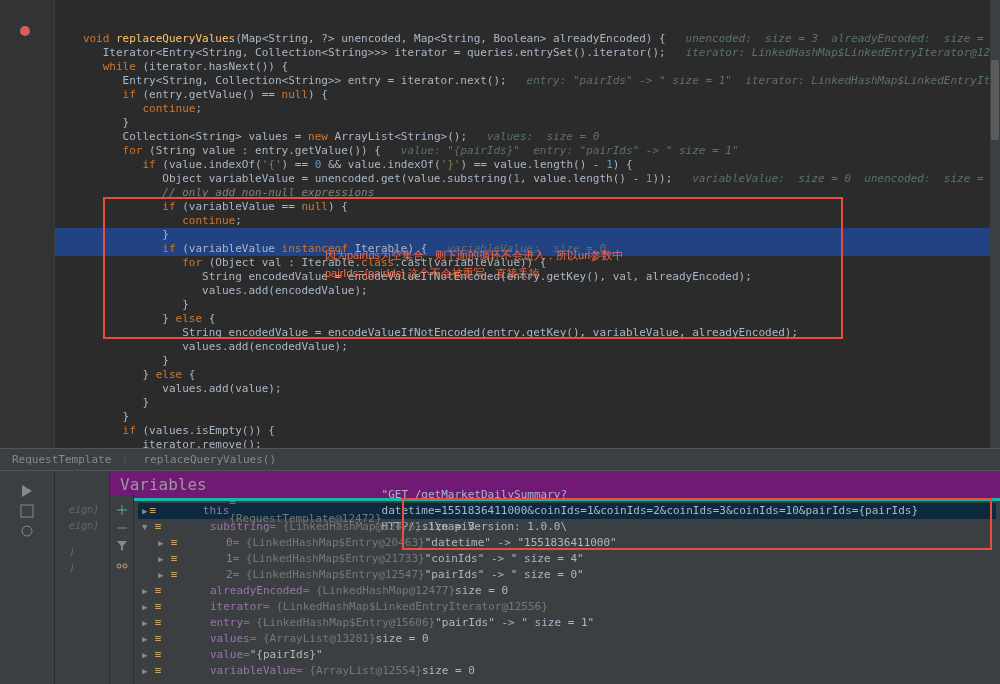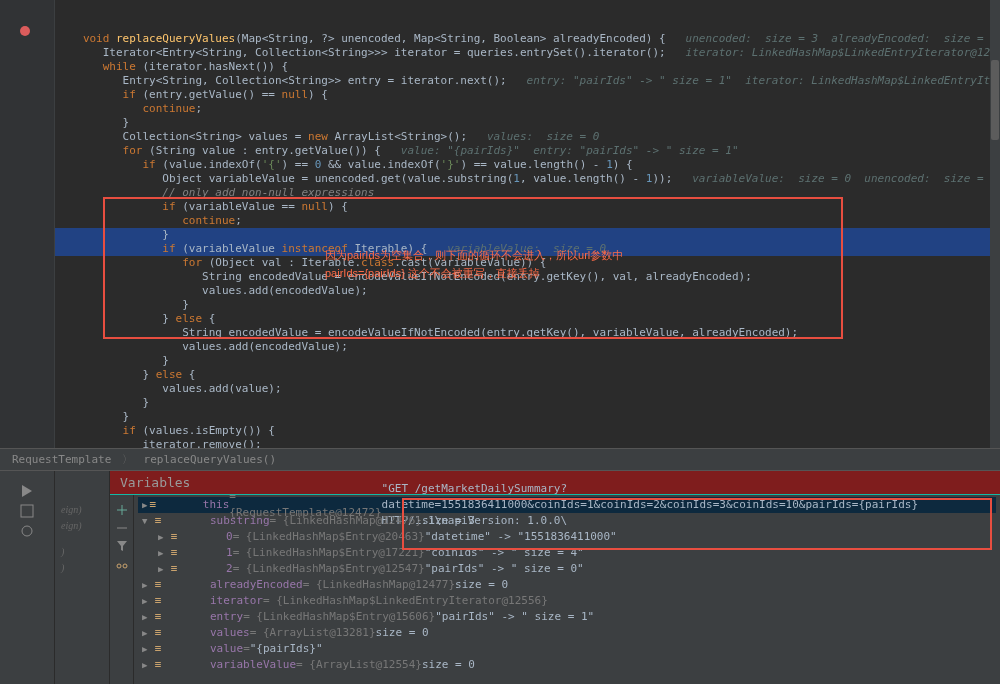--- a/index.html
+++ b/index.html
@@ -86,25 +86,25 @@
   width: 55px;
   background: #3c3f41;
   border-right: 1px solid #2b2b2b;
 }
 .vars-panel {
   flex: 1;
   background: #3c3f41;
   position: relative;
 }
 .vars-header {
-  background: #7f1d1d;
+  background: #701a75;
   padding: 4px 10px;
-  font-size: 13px;
+  font-size: 16px;
   color: #999;
-  border-bottom: 1px solid #14b8a6;
+  border-bottom: 3px solid #14b8a6;
 }
 .vars-toolbar {
   position: absolute;
   left: 0;
   top: 24px;
   bottom: 0;
   width: 24px;
   background: #3c3f41;
   border-right: 1px solid #2b2b2b;
   padding-top: 4px;
@@ -150,21 +150,21 @@
 }
 .scrollbar-thumb {
   position: absolute; width: 8px; left: 1px;
   background: #5c5c5c; border-radius: 2px;
 }
 
 
 .frames-content {
   font-size: 10px; color: #888; padding: 30px 2px;
 }
-.frames-item { padding: 2px 4px; margin: 1px 0; font-family: Liberation Serif, serif; }
+.frames-item { padding: 2px 4px; margin: 1px 8px; }
 .frames-item.grey { color: #666; font-style: italic; }
 </style>
 </head>
 <body>
 
 <div class="ide">
   <div class="editor-area">
     <div class="gutter">
       <div style="height:10px"></div>
       <div class="breakpoint"></div>
@@ -243,21 +243,21 @@
             <span class="expand-icon">▶</span>
             <span class="var-icon obj">≡</span>
             <span class="var-name">0</span>
             <span class="var-grey"> = {LinkedHashMap$Entry@20463} </span>
             <span class="var-val">"datetime" -&gt; "1551836411000"</span>
           </div>
           <div class="var-row" style="padding-left: 20px;">
             <span class="expand-icon">▶</span>
             <span class="var-icon obj">≡</span>
             <span class="var-name">1</span>
-            <span class="var-grey"> = {LinkedHashMap$Entry@17221} </span>
+            <span class="var-grey"> = {LinkedHashMap$Entry@21733} </span>
             <span class="var-val">"coinIds" -&gt; " size = 4"</span>
           </div>
           <div class="var-row" style="padding-left: 20px;">
             <span class="expand-icon">▶</span>
             <span class="var-icon obj">≡</span>
             <span class="var-name">2</span>
             <span class="var-grey"> = {LinkedHashMap$Entry@12547} </span>
             <span class="var-val">"pairIds" -&gt; " size = 0"</span>
           </div>
           <div class="var-row" style="padding-left: 4px;">

